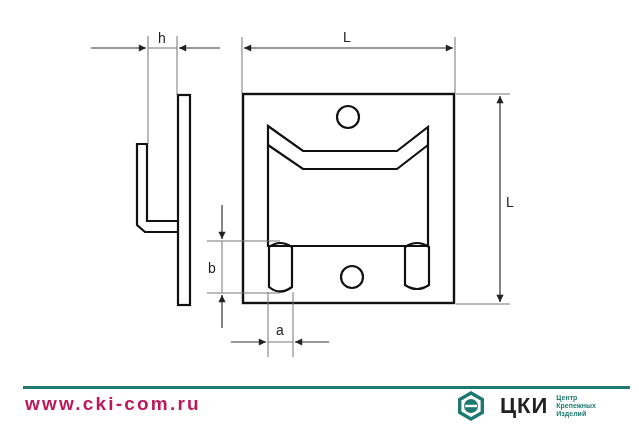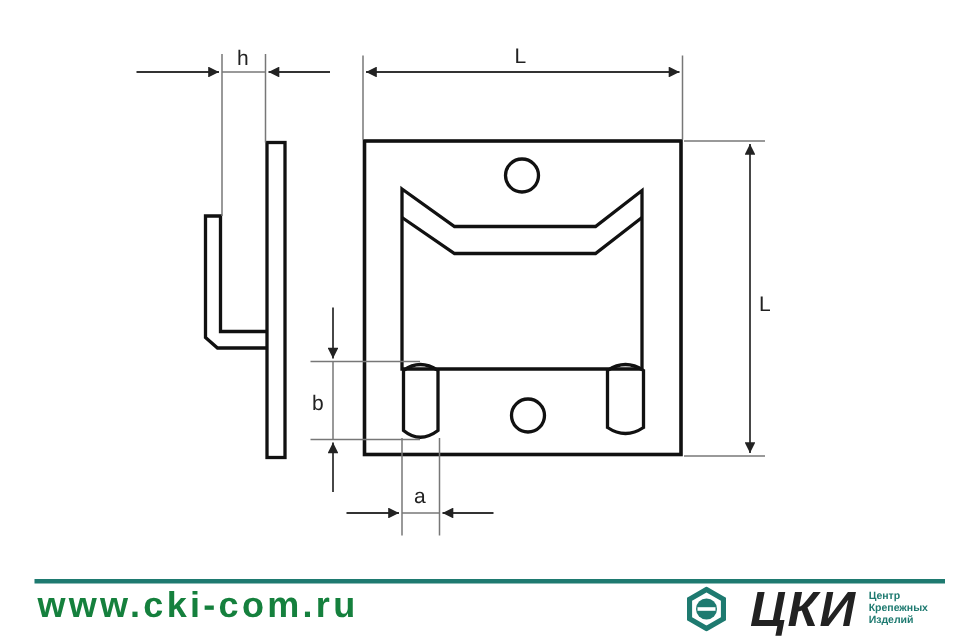--- a/index.html
+++ b/index.html
@@ -1,22 +1,22 @@
 <!DOCTYPE html>
 <html><head>
   <meta charset="utf-8">
   <style>
     html, body { margin: 0; padding: 0; background: #ffffff; }
     body { width: 639px; height: 425px; position: relative; overflow: hidden; font-family: "Liberation Sans", sans-serif; }
     #drawing { position: absolute; left: 0; top: 0; width: 639px; height: 370px; }
     .divider { position: absolute; left: 23px; top: 386px; width: 607px; height: 3px; background: #1e7a70; }
-    .footer-url { position: absolute; left: 25px; top: 392px; font-size: 24px; font-weight: bold; letter-spacing: 2.2px; color: #15803d; line-height: 24px; }
+    .footer-url { position: absolute; left: 25px; top: 392px; font-size: 19px; font-weight: bold; letter-spacing: 2.2px; color: #be185d; line-height: 24px; }
     .logo { position: absolute; left: 456px; top: 391px; height: 30px; display: flex; align-items: center; }
     .logo-icon { width: 30px; height: 30px; }
-    .logo-text { font-size: 33px; font-weight: bold; color: #222222; margin-left: 14px; letter-spacing: 1px; line-height: 30px; font-style: italic; }
+    .logo-text { font-size: 22px; font-weight: bold; color: #222222; margin-left: 14px; letter-spacing: 1px; line-height: 30px; }
     .logo-sub { margin-left: 8px; font-size: 7px; line-height: 8px; color: #1e7a70; font-weight: bold; }
     .logo-sub span { display: block; }
     .dim-label { font-family: "Liberation Sans", sans-serif; font-size: 14px; fill: #222; }
   </style>
 </head>
 <body>
 
 <svg id="drawing" viewBox="0 0 639 370" xmlns="http://www.w3.org/2000/svg">
   <defs>
     <marker id="arr" viewBox="0 0 10 10" refX="10" refY="5" markerWidth="8" markerHeight="6" orient="auto-start-reverse">

